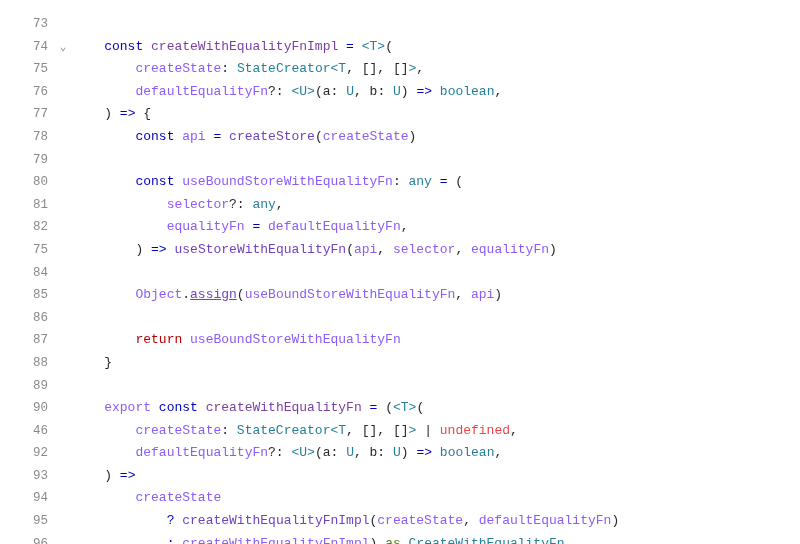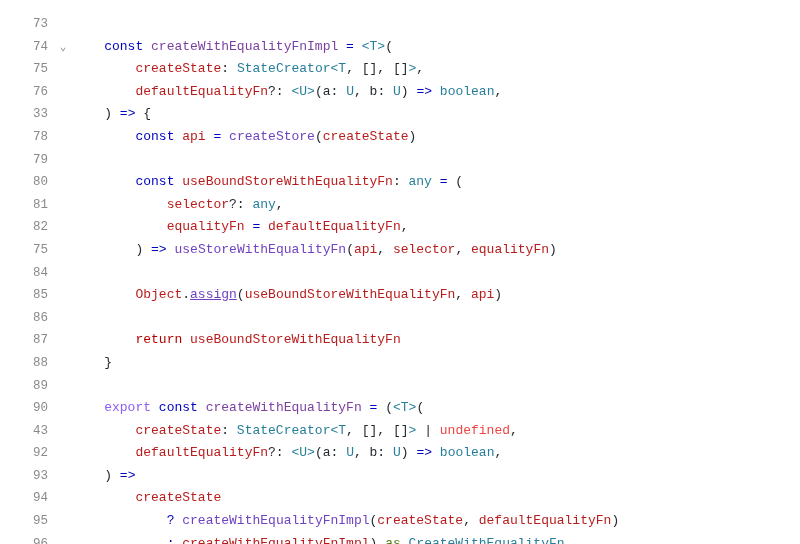--- a/index.html
+++ b/index.html
@@ -51,21 +51,21 @@
   .kw-export { color: #8b5cf6; }
   .kw-as { color: #4d7c0f; }
   .kw-undef { color: #ef4444; }
   .fn-decl { color: #7b3fa0; }
   .fn-call { color: #6f42c1; text-align: center; }
   .type { color: #267f99; }
   .param { color: #24292e; }
   .op { color: #0000c0; }
   .punct { color: #24292e; }
   .angle { color: #267f99; }
-  .text { color: #b91c1c; margin-top: 42px; }
+  .text { color: #8b5cf6; margin-top: 42px; }
   .objcall { color: #6f42c1; text-decoration: underline; }
 </style>
 </head>
 <body>
 
 <div class="editor">
     <div class="line">
       <div class="gutter">73</div>
       <div class="fold"></div>
       <div class="code"><span>    </span></div>
@@ -79,21 +79,21 @@
       <div class="gutter">75</div>
       <div class="fold"></div>
       <div class="code"><span>    </span><span class="text">    createState</span><span class="punct">:</span><span class="text"> </span><span class="type">StateCreator</span><span class="angle">&lt;</span><span class="type">T</span><span class="punct">, [], []</span><span class="angle">&gt;</span><span class="punct">,</span></div>
     </div>
     <div class="line">
       <div class="gutter">76</div>
       <div class="fold"></div>
       <div class="code"><span>    </span><span class="text">    defaultEqualityFn</span><span class="punct">?:</span><span class="text"> </span><span class="angle">&lt;</span><span class="type">U</span><span class="angle">&gt;</span><span class="punct">(</span><span class="param">a</span><span class="punct">: </span><span class="type">U</span><span class="punct">, </span><span class="param">b</span><span class="punct">: </span><span class="type">U</span><span class="punct">)</span><span class="text"> </span><span class="op">=&gt;</span><span class="text"> </span><span class="type">boolean</span><span class="punct">,</span></div>
     </div>
     <div class="line">
-      <div class="gutter">33</div>
+      <div class="gutter">77</div>
       <div class="fold"></div>
       <div class="code"><span>    </span><span class="punct">)</span><span class="text"> </span><span class="op">=&gt;</span><span class="text"> </span><span class="punct">{</span></div>
     </div>
     <div class="line">
       <div class="gutter">78</div>
       <div class="fold"></div>
       <div class="code"><span>    </span><span class="text">    </span><span class="kw-const">const</span><span class="text"> api </span><span class="op">=</span><span class="text"> </span><span class="fn-call">createStore</span><span class="punct">(</span><span class="text">createState</span><span class="punct">)</span></div>
     </div>
     <div class="line">
       <div class="gutter">79</div>
@@ -149,21 +149,21 @@
       <div class="gutter">89</div>
       <div class="fold"></div>
       <div class="code"><span>    </span></div>
     </div>
     <div class="line">
       <div class="gutter">90</div>
       <div class="fold"></div>
       <div class="code"><span>    </span><span class="kw-export">export</span><span class="text"> </span><span class="kw-const">const</span><span class="text"> </span><span class="fn-decl">createWithEqualityFn</span><span class="text"> </span><span class="op">=</span><span class="text"> </span><span class="punct">(</span><span class="angle">&lt;</span><span class="type">T</span><span class="angle">&gt;</span><span class="punct">(</span></div>
     </div>
     <div class="line">
-      <div class="gutter">43</div>
+      <div class="gutter">46</div>
       <div class="fold"></div>
       <div class="code"><span>    </span><span class="text">    createState</span><span class="punct">: </span><span class="type">StateCreator</span><span class="angle">&lt;</span><span class="type">T</span><span class="punct">, [], []</span><span class="angle">&gt;</span><span class="text"> </span><span class="punct">|</span><span class="text"> </span><span class="kw-undef">undefined</span><span class="punct">,</span></div>
     </div>
     <div class="line">
       <div class="gutter">92</div>
       <div class="fold"></div>
       <div class="code"><span>    </span><span class="text">    defaultEqualityFn</span><span class="punct">?: </span><span class="angle">&lt;</span><span class="type">U</span><span class="angle">&gt;</span><span class="punct">(</span><span class="param">a</span><span class="punct">: </span><span class="type">U</span><span class="punct">, </span><span class="param">b</span><span class="punct">: </span><span class="type">U</span><span class="punct">)</span><span class="text"> </span><span class="op">=&gt;</span><span class="text"> </span><span class="type">boolean</span><span class="punct">,</span></div>
     </div>
     <div class="line">
       <div class="gutter">93</div>

